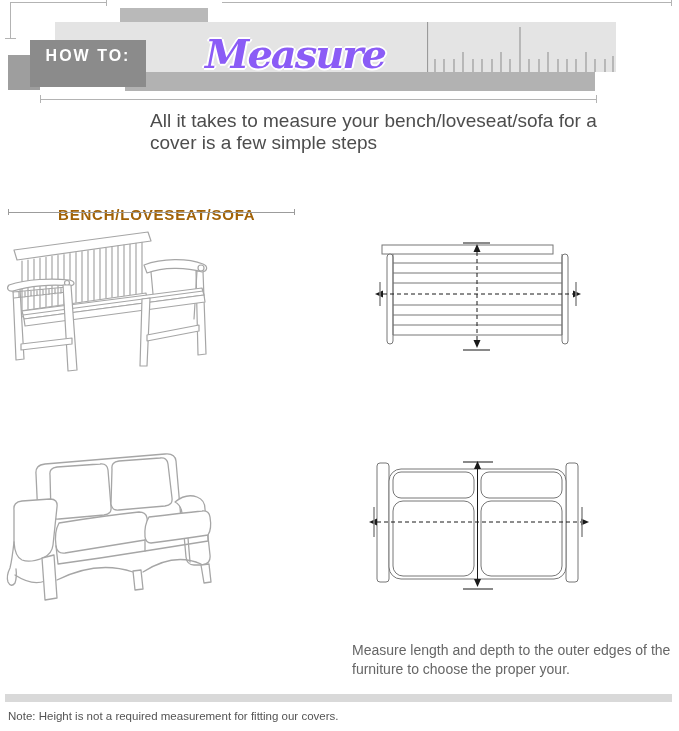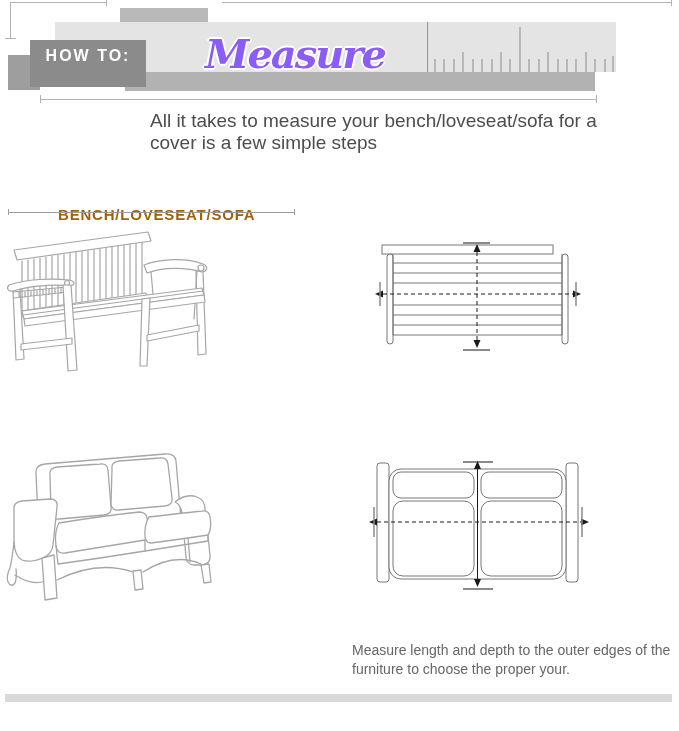--- a/index.html
+++ b/index.html
@@ -209,14 +209,15 @@
       <line x1="222" y1="55" x2="222" y2="85" stroke="#8a8a8a" stroke-width="1.5"></line>
     </g>
   </svg>
 
   <div class="abs measure-note">
     <div>Measure length and depth to the outer edges of the</div>
     <div>furniture to choose the proper your.</div>
   </div>
 
   <div class="abs divider-bar"></div>
+  <div class="abs footer-note">Note: Height is not a required measurement for fitting our covers.</div>
 
 </div>
 
 </body></html>

